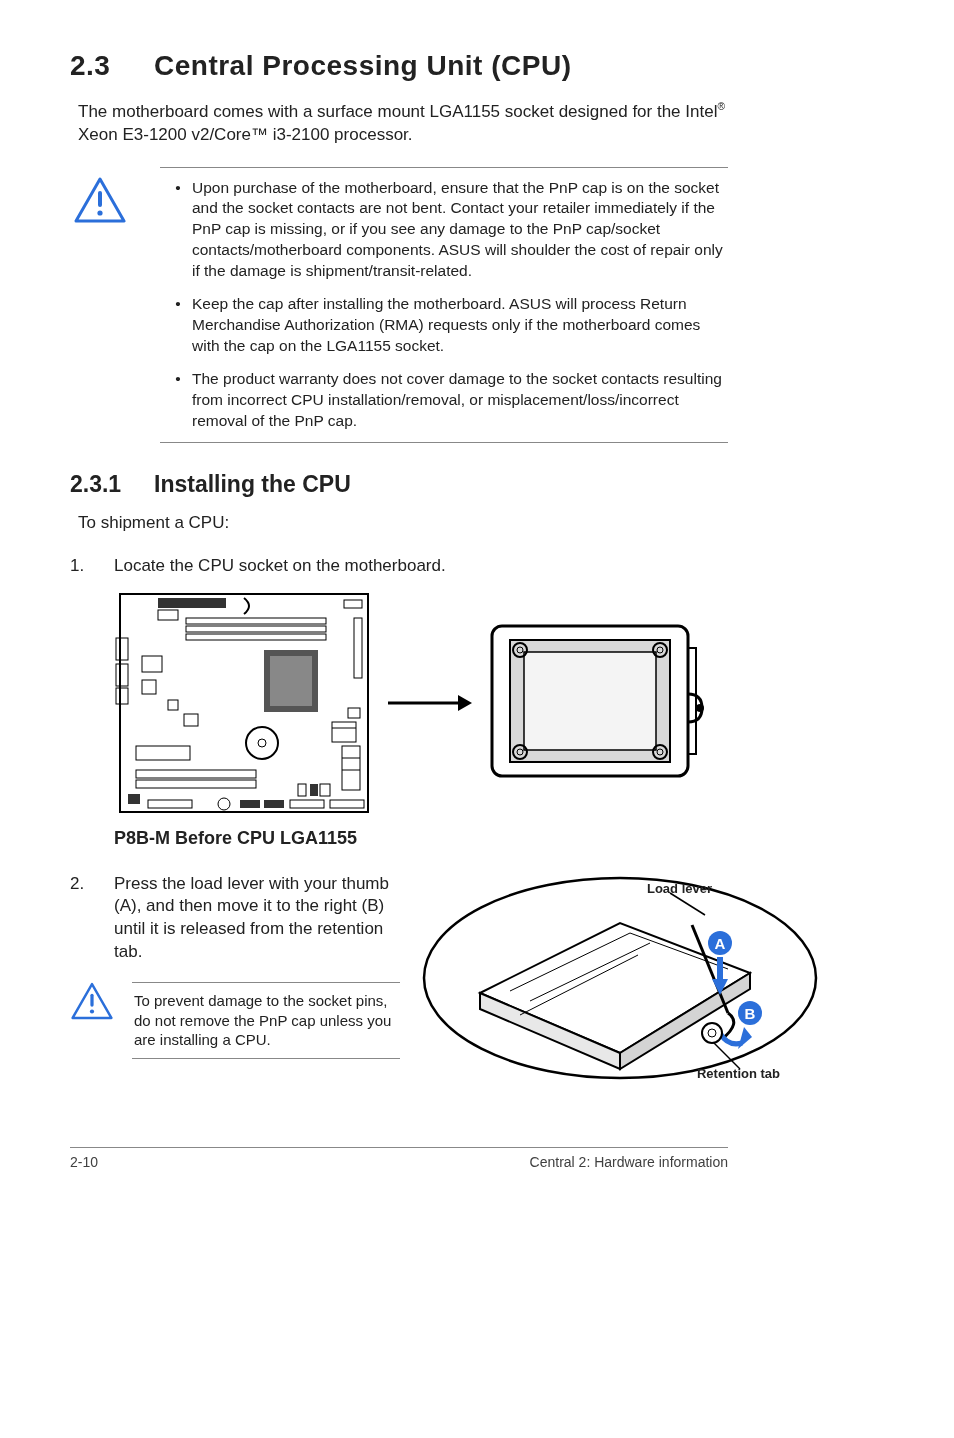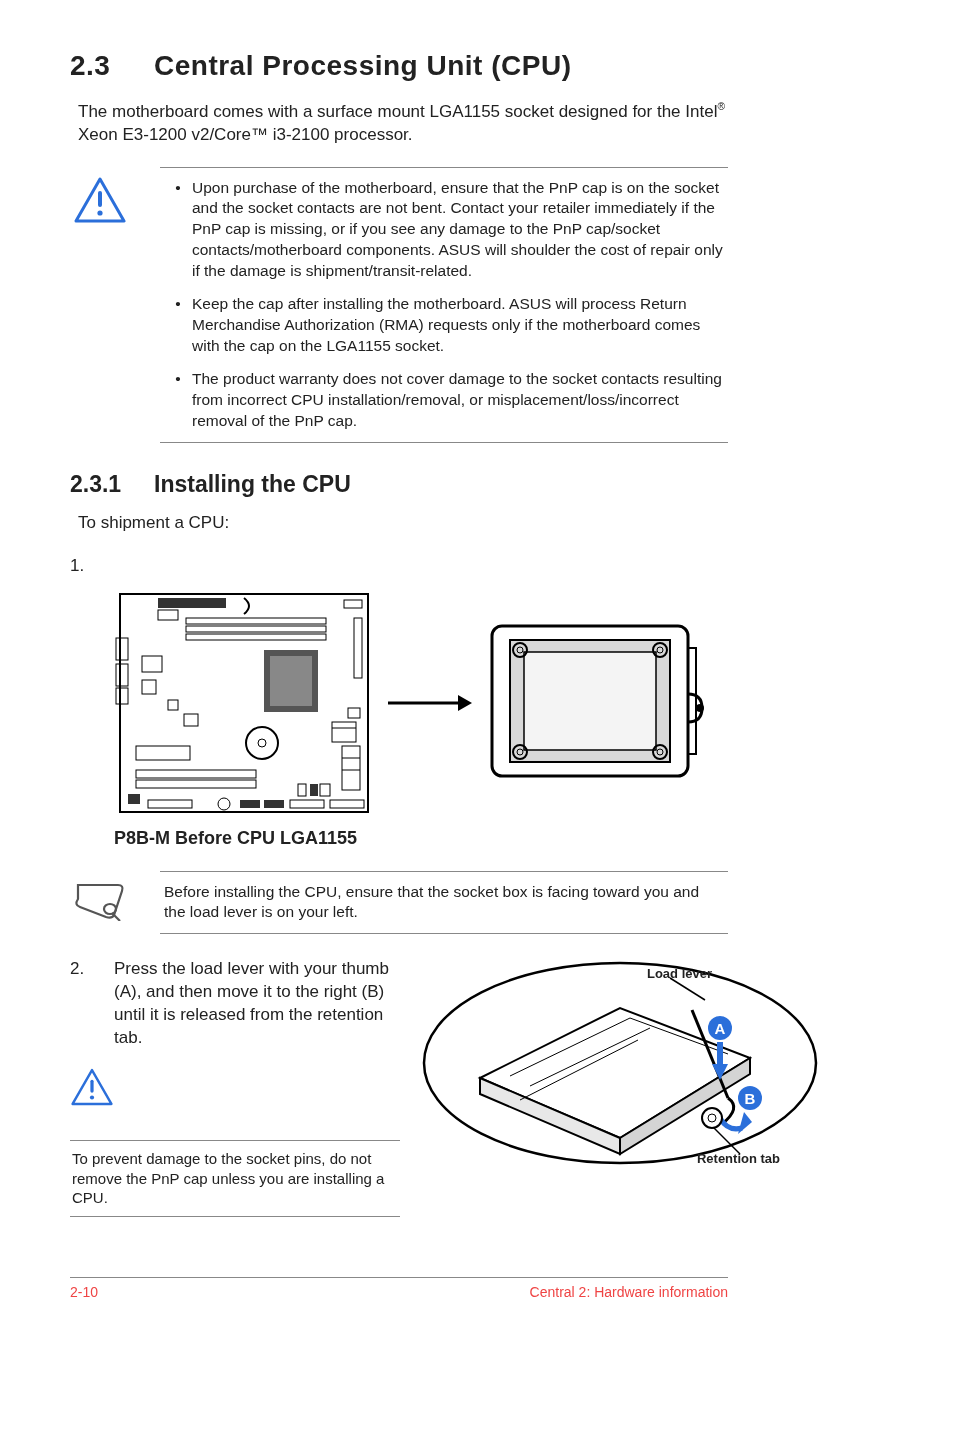--- a/index.html
+++ b/index.html
@@ -137,41 +137,40 @@
     flex: 0 0 330px;
   }
   .step2-diagram {
     flex: 1;
     position: relative;
   }
 
   .inner-callout {
     margin-top: 18px;
     display: flex;
-    gap: 28px;
+    gap: 18px;
     align-items: flex-start;
-    flex-direction: column;
   }
   .inner-callout-text {
     border-top: 1px solid #888;
     border-bottom: 1px solid #888;
     padding: 8px 2px;
     font-size: 15px;
     line-height: 1.3;
     flex: 1;
   }
 
   .footer {
     margin-top: 60px;
     border-top: 1px solid #888;
     padding-top: 6px;
     display: flex;
     justify-content: space-between;
     font-size: 14px;
-    color: #ef4444;
+    color: #404040;
   }
 
   .lever-label {
     position: absolute;
     font-size: 13px;
     font-weight: bold;
     white-space: nowrap;
   }
 </style>
 </head>
@@ -215,20 +214,21 @@
 
   <h2 class="subsection">
     <span class="num">2.3.1</span><span>Installing the CPU</span>
   </h2>
 
   <p class="body">To shipment a CPU:</p>
 
   <ol class="steps">
     <li>
       <span class="stepnum">1.</span>
+      <span>Locate the CPU socket on the motherboard.</span>
     </li>
   </ol>
 
   <div class="diagram-area" style="display:flex;align-items:center;">
 
     <svg class="mobo-svg" width="260" height="230" viewBox="0 0 260 230">
       <rect x="6" y="6" width="248" height="218" fill="none" stroke="#000" stroke-width="2"></rect>
 
       <rect x="44" y="10" width="68" height="10" fill="#333"></rect>
       <rect x="44" y="22" width="20" height="10" fill="none" stroke="#000"></rect>
@@ -300,32 +300,20 @@
       <circle cx="176" cy="134" r="3" fill="none" stroke="#000"></circle>
 
       <rect x="204" y="30" width="8" height="106" fill="none" stroke="#000" stroke-width="2"></rect>
       <path d="M204 76 q14 0 14 14 q0 14 -14 14" fill="none" stroke="#000" stroke-width="3"></path>
       <circle cx="216" cy="90" r="4" fill="#000"></circle>
     </svg>
   </div>
 
   <div class="diagram-caption" style="margin-left:44px;">P8B-M Before CPU LGA1155</div>
 
-  <div class="callout-row" style="margin-top:22px;">
-    <div class="callout-icon-col">
-      <svg class="note-icon-svg" width="52" height="40" viewBox="0 0 52 40">
-        <path d="M4 4 L44 4 Q50 4 48 10 L40 34 Q38 38 32 36 L6 26 Q0 24 4 18 Z" fill="none" stroke="#555" stroke-width="2.2"></path>
-        <ellipse cx="36" cy="28" rx="6" ry="5" fill="none" stroke="#555" stroke-width="2.2"></ellipse>
-        <line x1="38" y1="32" x2="46" y2="40" stroke="#555" stroke-width="2.2"></line>
-      </svg>
-    </div>
-    <div class="callout-text-col">
-      <div style="font-size:15.5px;line-height:1.35;">Before installing the CPU, ensure that the socket box is facing toward you and the load lever is on your left.</div>
-    </div>
-  </div>
 
   <div class="step2-row" style="margin-top:24px;">
     <div class="step2-text">
       <ol class="steps">
         <li>
           <span class="stepnum">2.</span>
           <span>Press the load lever with your thumb (A), and then move it to the right (B) until it is released from the retention tab.</span>
         </li>
       </ol>
 

